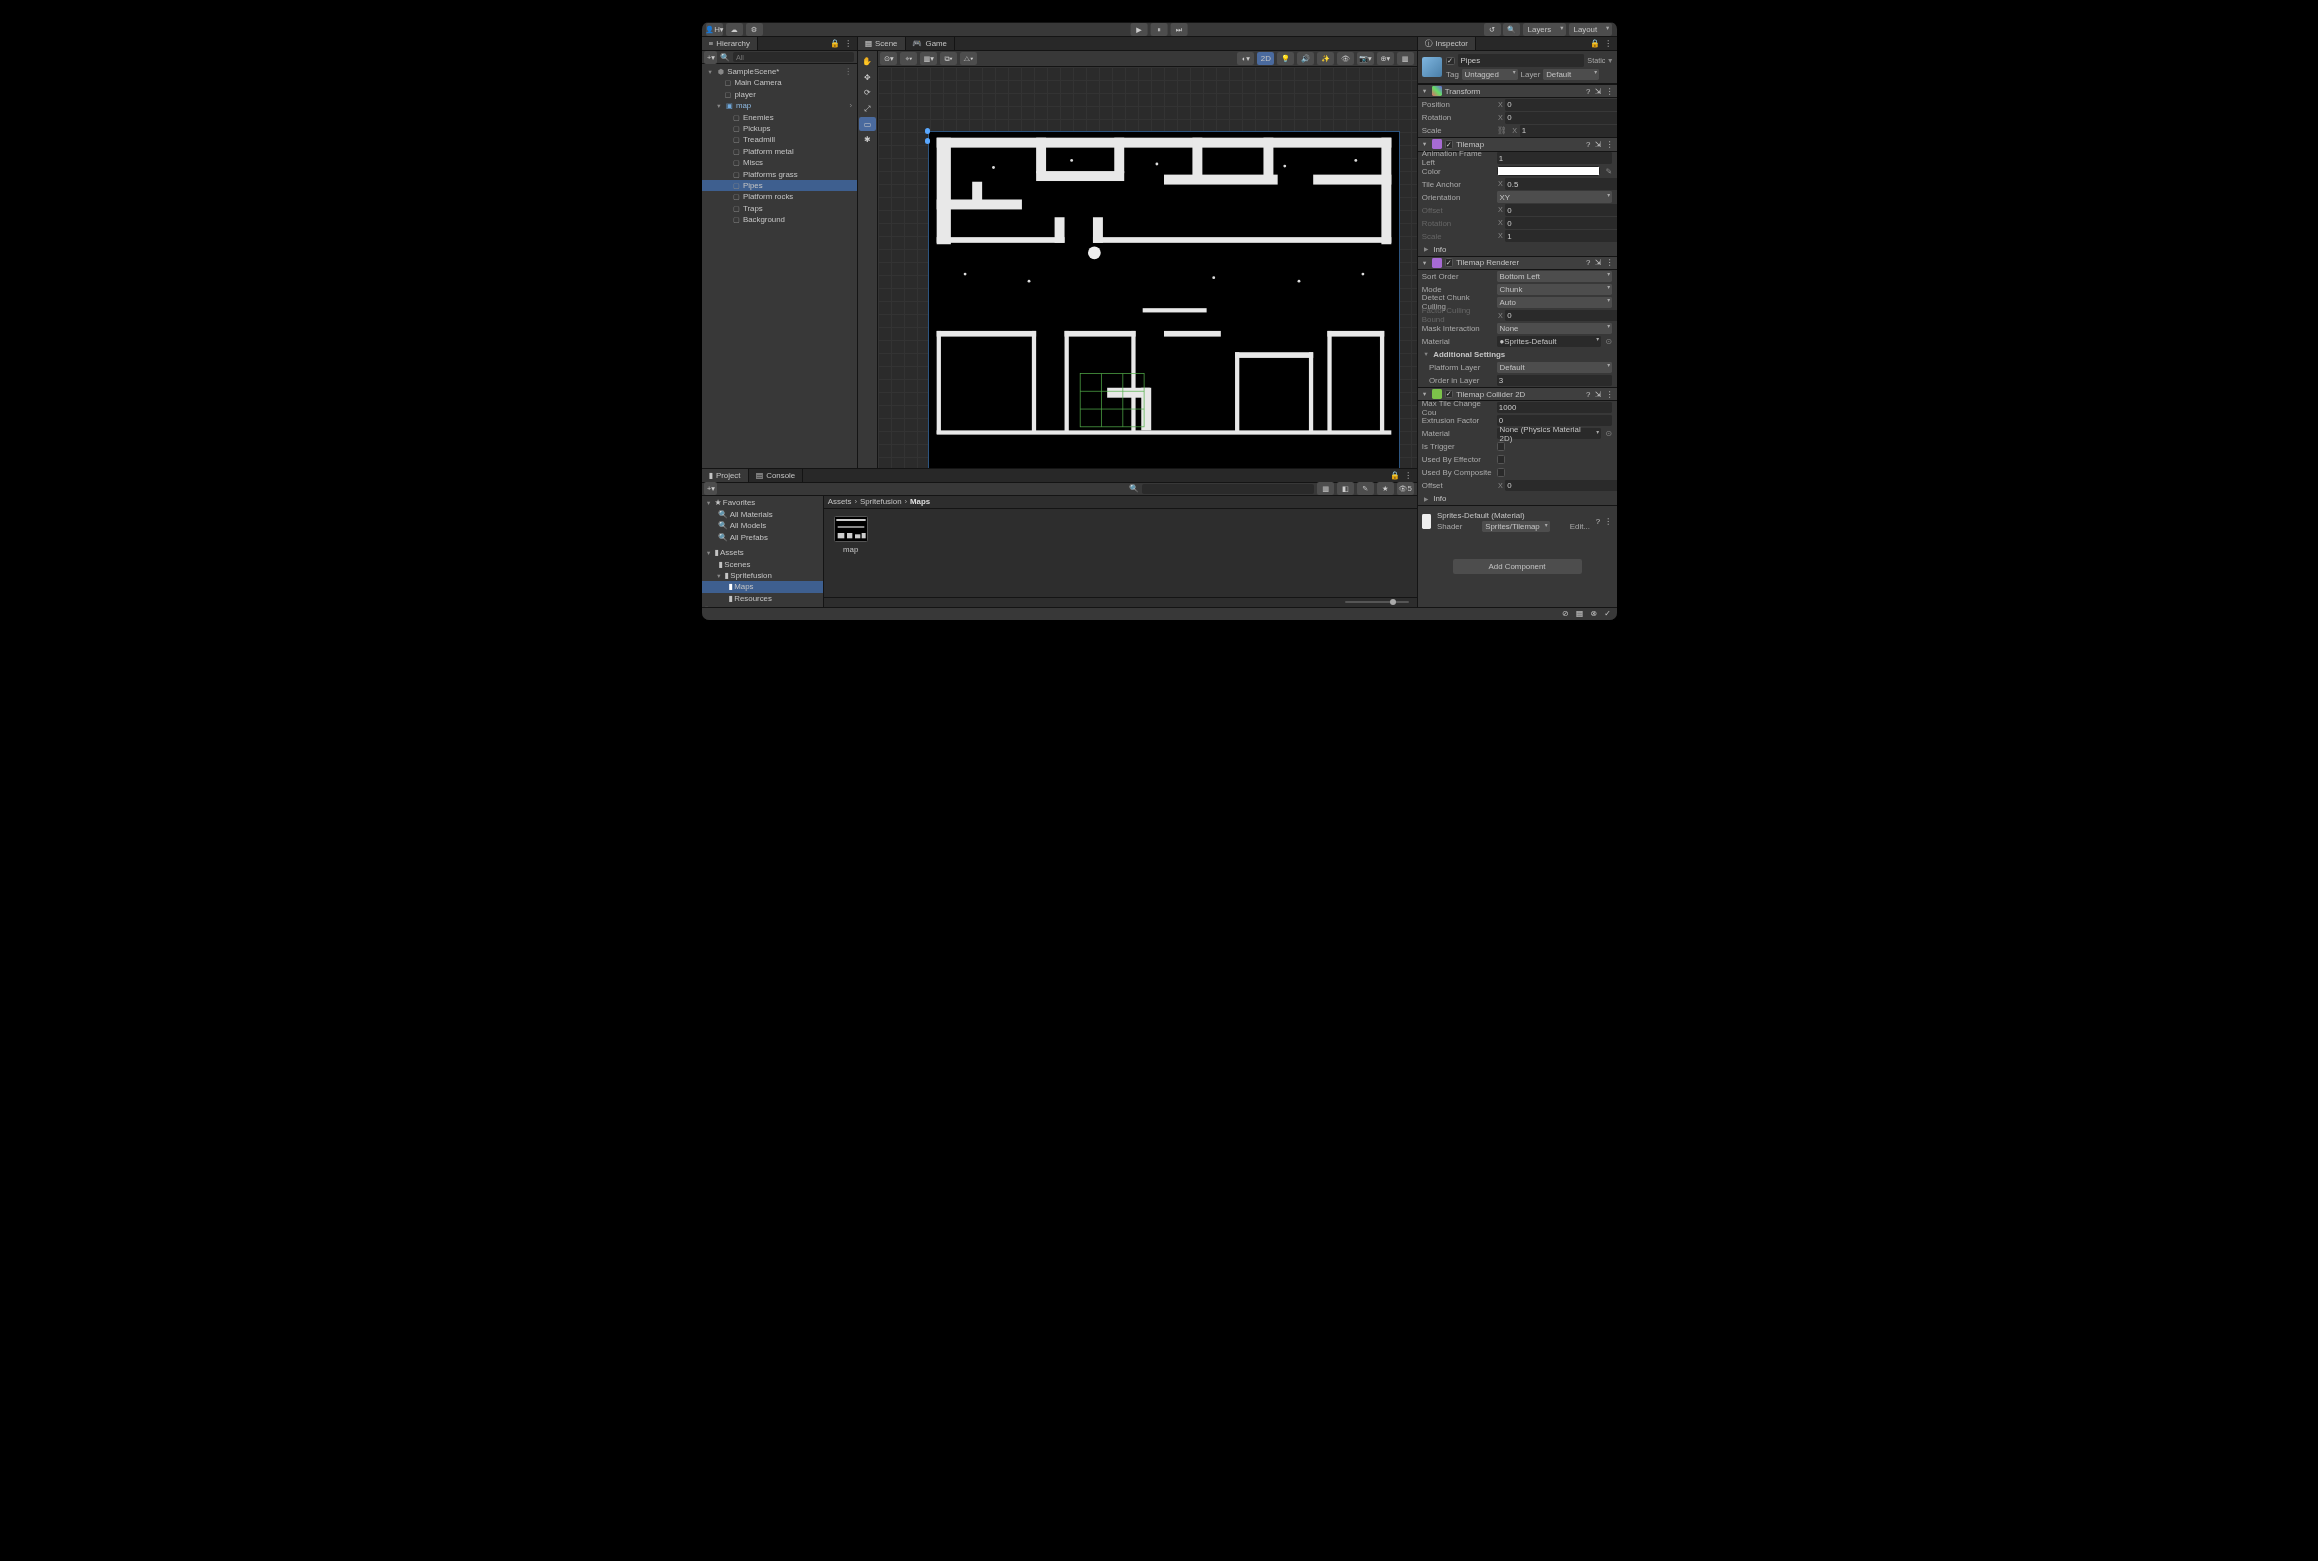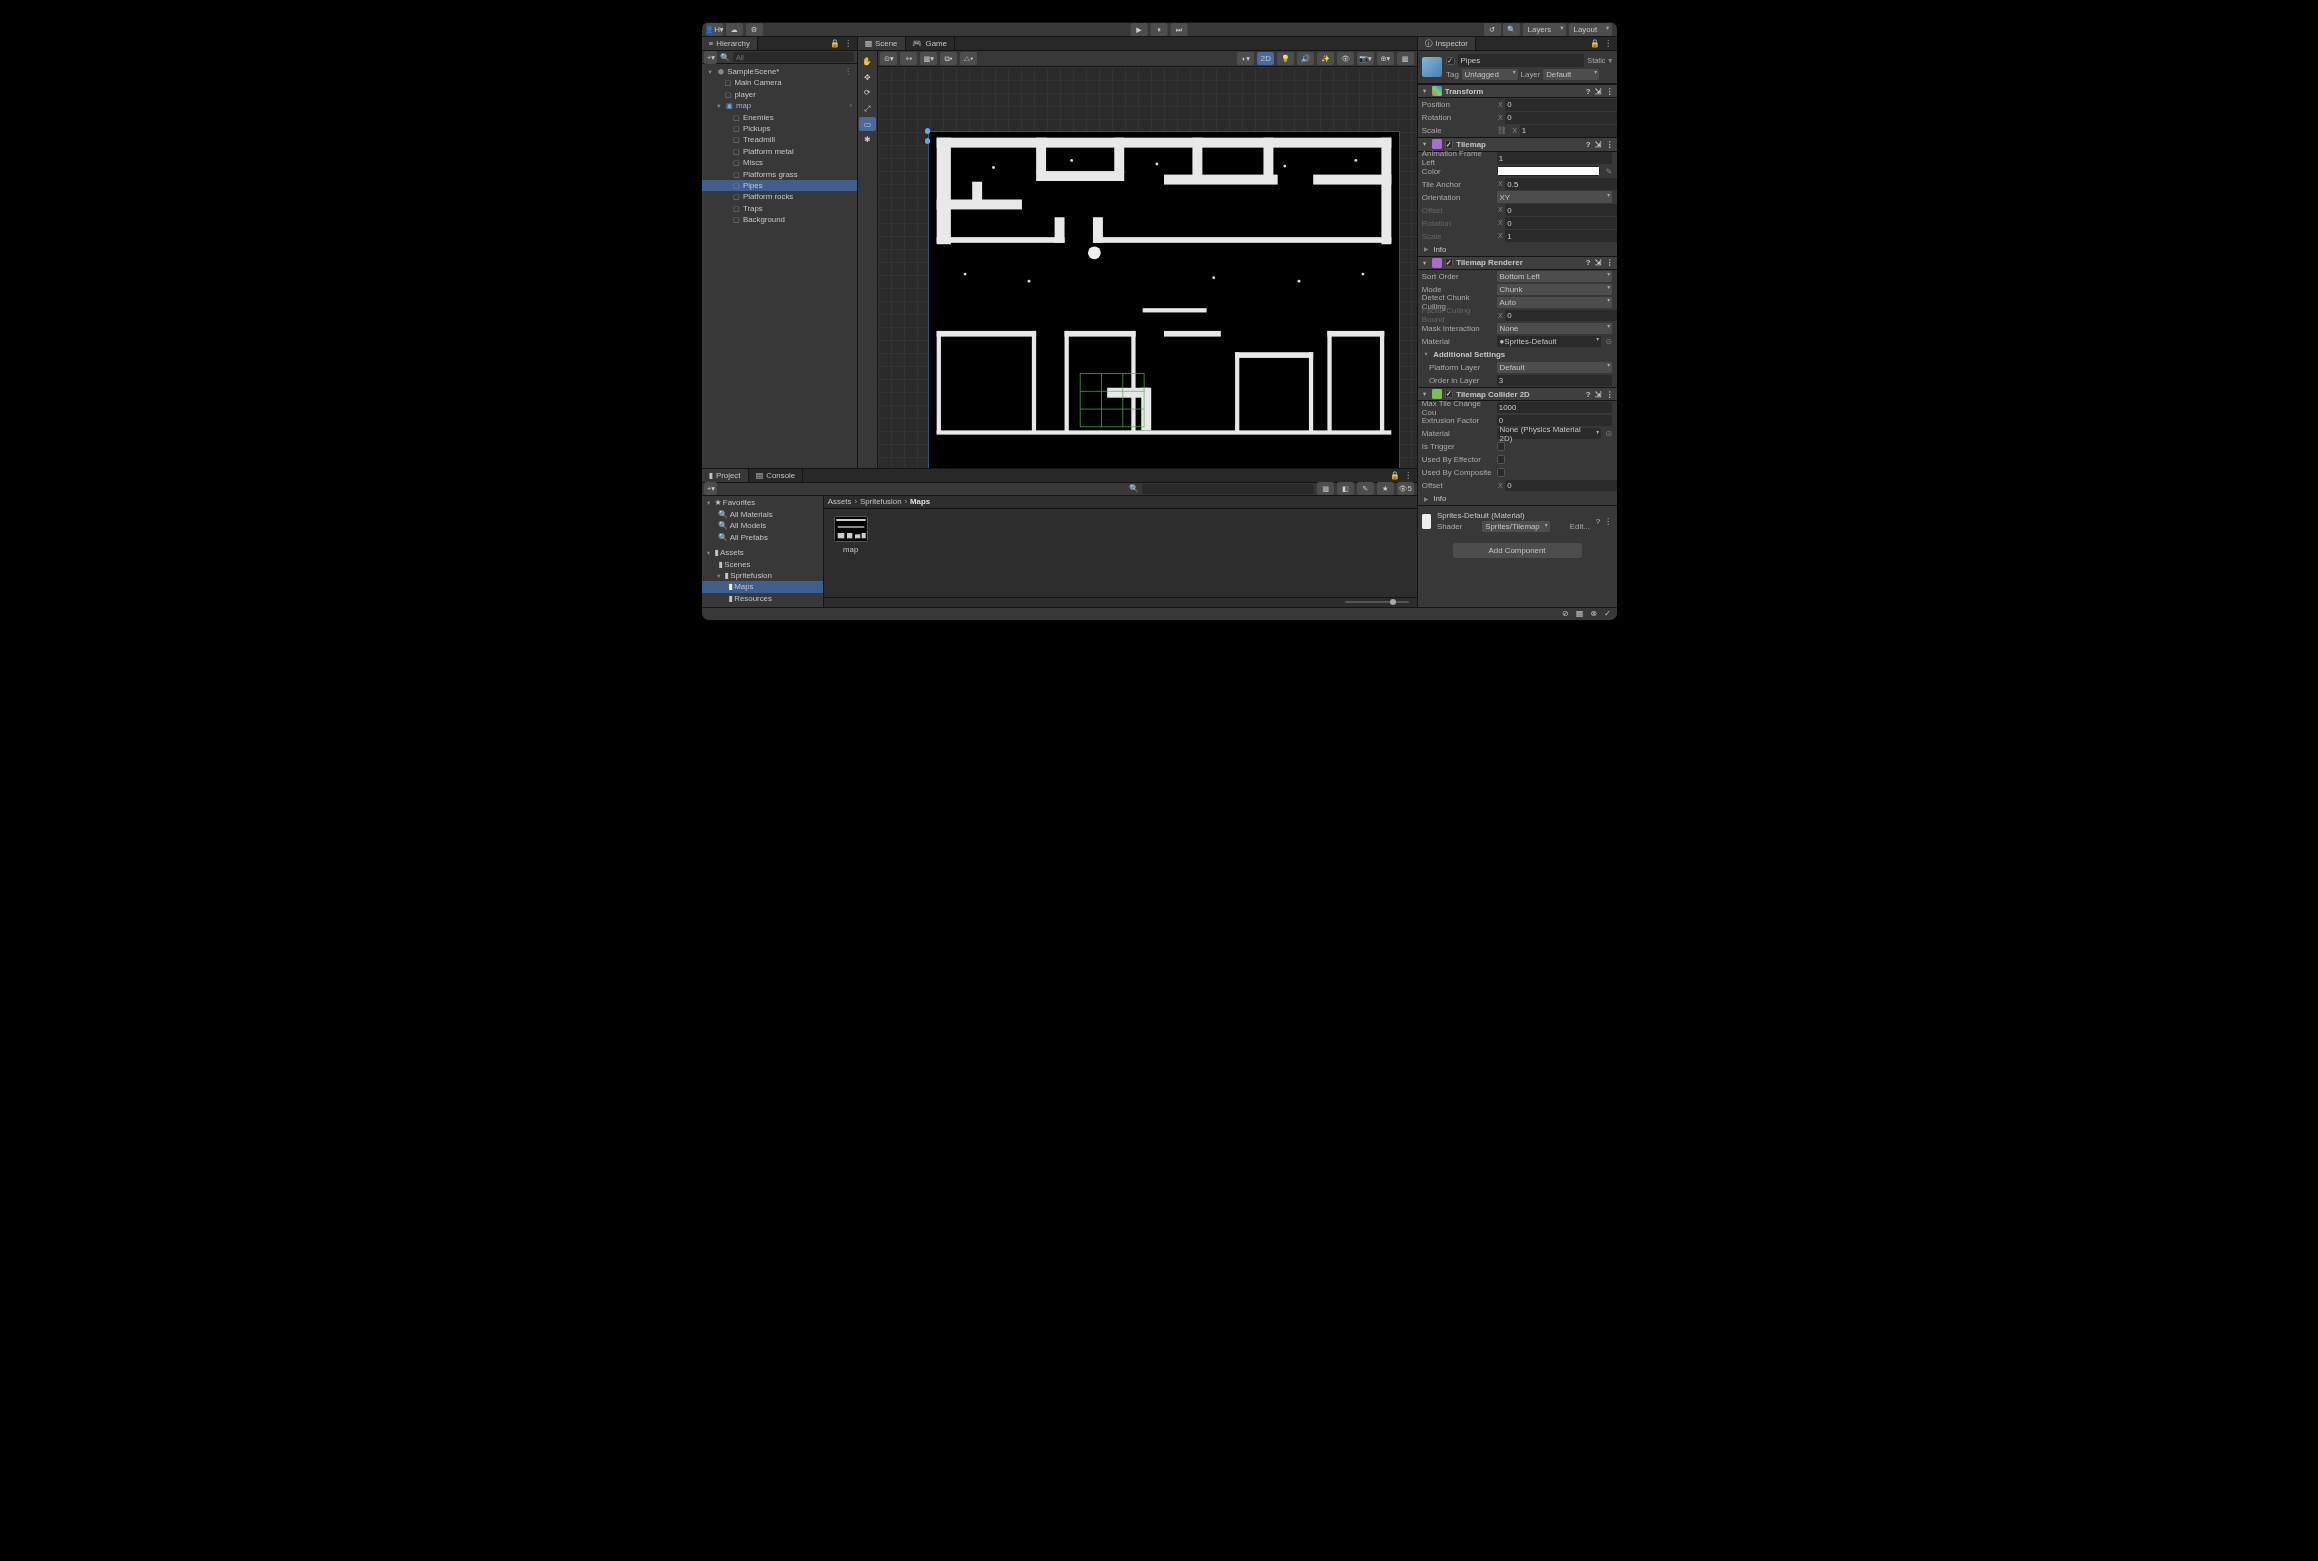--- a/index.html
+++ b/index.html
@@ -42,42 +42,42 @@
 .insp{width:200px;background:#383838;border-left:0.7px solid #141414;display:flex;flex-direction:column;overflow:auto}
 .insp-head{padding:2.9px 4.3px;display:flex;align-items:center;gap:4.3px;border-bottom:0.7px solid #141414}
 .cube-icon{width:20px;height:20px;background:linear-gradient(135deg,#7fb6e0,#4a7fa8);border-radius:2.1px}
 .insp-name{flex:1;background:#2a2a2a;border:none;height:13px;padding:0 2.9px;color:#ccc;border-radius:1.4px}
 .row{display:flex;align-items:center;height:13px;padding:0 4.3px;gap:2.9px}
 .lbl{flex:0 0 72px;color:#aaa;font-size:7.9px}
 .lbl.dim{color:#666}
 .fld{flex:1;background:#2a2a2a;border:none;height:11.4px;padding:0 2.1px;color:#ccc;border-radius:1.4px;min-width:0;font-size:7.9px}
 .xyz{display:flex;flex:1;gap:1.4px}
 .xyz span{color:#888;font-size:7.2px;width:7.2px;text-align:center;line-height:11.4px}
-.comp-hdr{height:14.3px;background:#3f3f3f;border-top:0.7px solid #141414;border-bottom:0.7px solid #141414;display:flex;align-items:center;padding:0 2.9px;gap:2.9px;font-weight:700}
+.comp-hdr{height:14.3px;background:#3f3f3f;border-top:0.7px solid #141414;border-bottom:0.7px solid #141414;display:flex;align-items:center;padding:0 2.9px;gap:2.9px;font-weight:400}
 .comp-hdr .tw{color:#aaa}
 .cico{width:10px;height:10px;border-radius:1.4px;display:inline-block}
 .chk{width:8.6px;height:8.6px;background:#2a2a2a;border:0.7px solid #555;border-radius:1.4px;position:relative}
 .chk.on:after{content:"✓";position:absolute;top:-1.4px;left:0;font-size:7.2px;color:#ccc}
 .dd2{flex:1;background:#4d4d4d;border-radius:1.4px;height:11.4px;padding:0 10px 0 2.9px;position:relative;font-size:7.9px;display:flex;align-items:center;min-width:0}
 .dd2:after{content:"▾";position:absolute;right:2.1px;top:0.7px;font-size:5.7px;color:#aaa}
 .colorfield{flex:1;height:10px;background:#fff;border-radius:1.4px;border:0.7px solid #222}
 .gearend{margin-left:auto;display:flex;gap:4.3px;color:#888;font-size:7.9px}
 .bottom{height:139px;display:flex;flex-direction:column;border-top:1.4px solid #141414}
 .proj-body{flex:1;display:flex;min-height:0}
 .proj-tree{width:122px;background:#383838;border-right:0.7px solid #141414;overflow:auto;padding:1.4px 0}
 .proj-main{flex:1;background:#2d2d2d;display:flex;flex-direction:column}
 .breadcrumb{height:13px;display:flex;align-items:center;padding:0 4.3px;gap:2.9px;border-bottom:0.7px solid #141414;color:#aaa}
 .assets-grid{flex:1;padding:7.2px;display:flex;align-items:flex-start;gap:7.2px}
 .asset{width:40px;display:flex;flex-direction:column;align-items:center;gap:2.9px}
 .asset .thumb{width:34px;height:26px;background:#000;border:0.7px solid #555;border-radius:1.4px;display:flex;align-items:center;justify-content:center;font-size:5.7px;color:#888;overflow:hidden}
 .slider-row{height:10px;border-top:0.7px solid #141414;display:flex;align-items:center;justify-content:flex-end;padding:0 7.2px}
 .slider-row .track{width:64px;height:2.1px;background:#555;border-radius:1.4px;position:relative}
 .slider-row .thumb2{position:absolute;right:13px;top:-2.1px;width:6.4px;height:6.4px;border-radius:50%;background:#aaa}
 .statusbar{height:13px;background:#383838;border-top:0.7px solid #141414;display:flex;align-items:center;justify-content:flex-end;padding:0 5.7px;gap:7.2px;color:#888}
-.addcompbtn{margin:6px auto;width:129px;height:15.7px;background:#4d4d4d;border-radius:2.1px;display:flex;align-items:center;justify-content:center}
+.addcompbtn{margin:22px auto;width:129px;height:15.7px;background:#4d4d4d;border-radius:2.1px;display:flex;align-items:center;justify-content:center}
 svg.mini{width:100%;height:100%}
 </style>
 </head>
 <body>
 
 <div id="win">
 
 
   <div class="toolbar" style="position:relative">
     <div class="tb-left">

